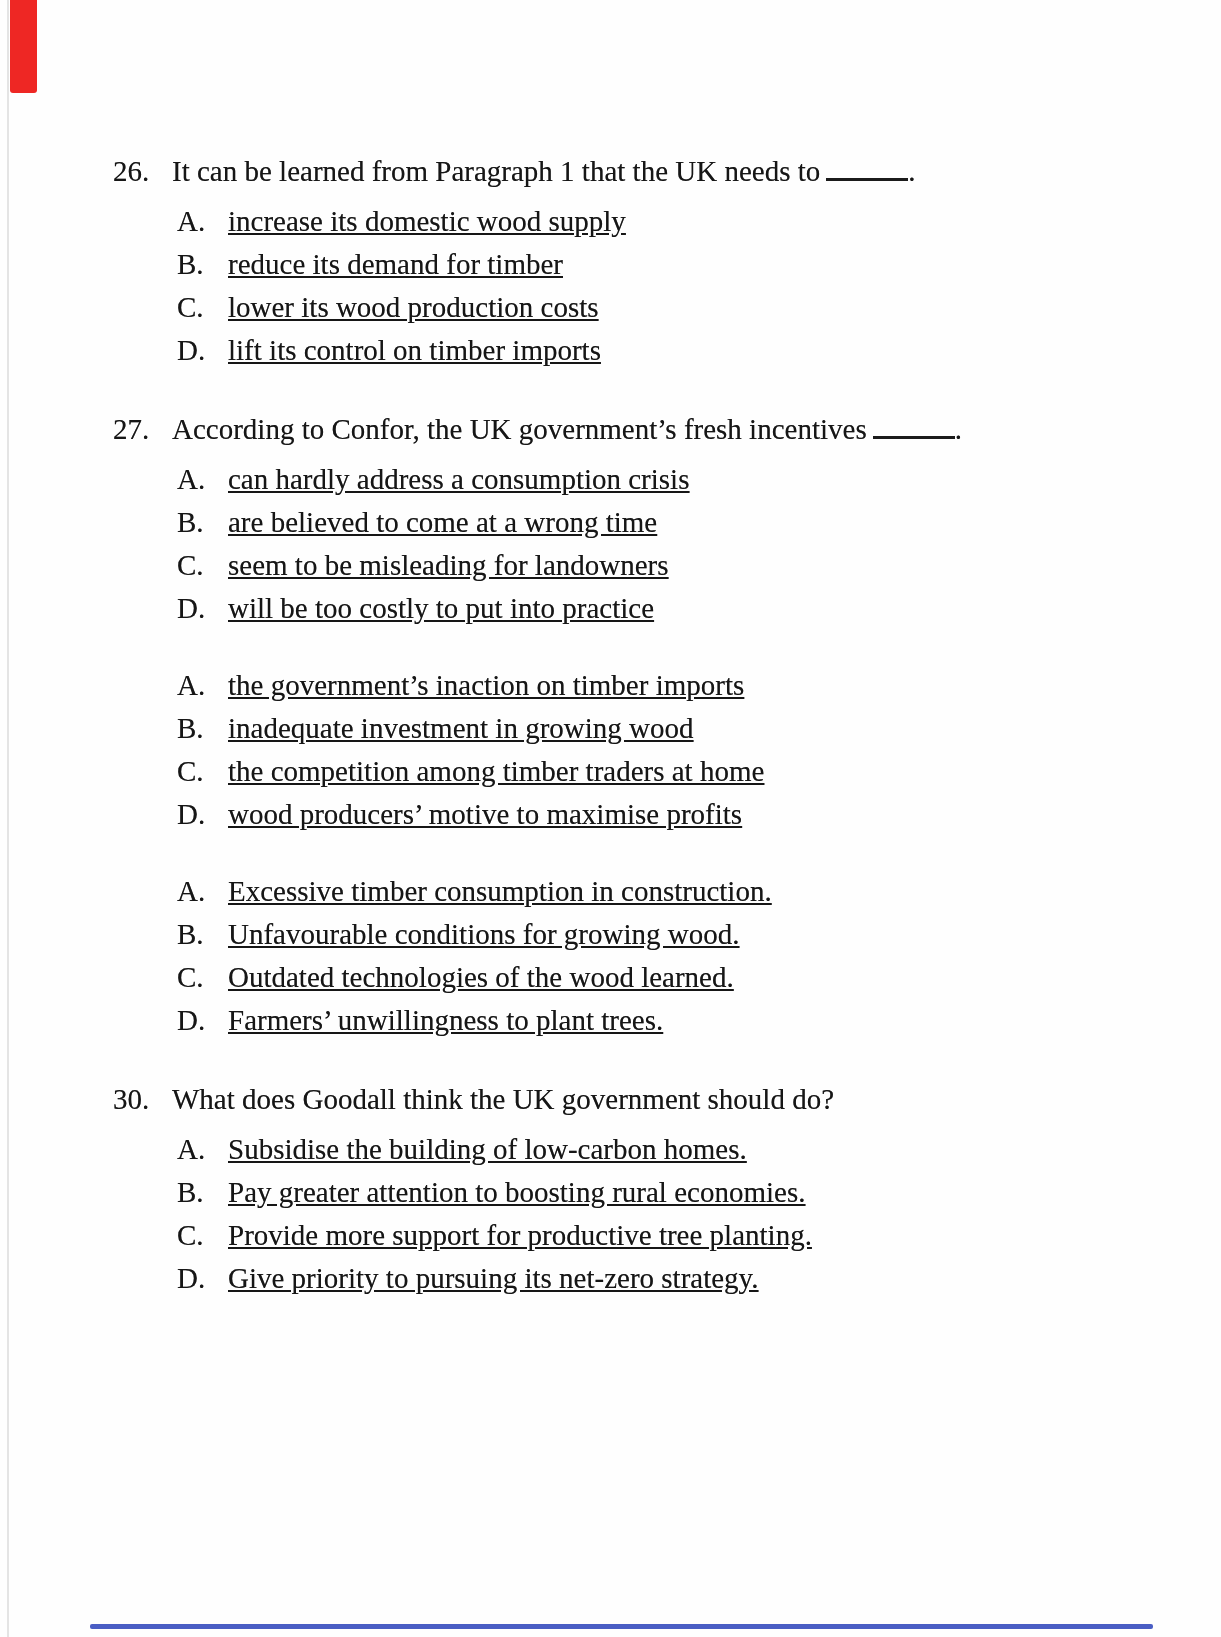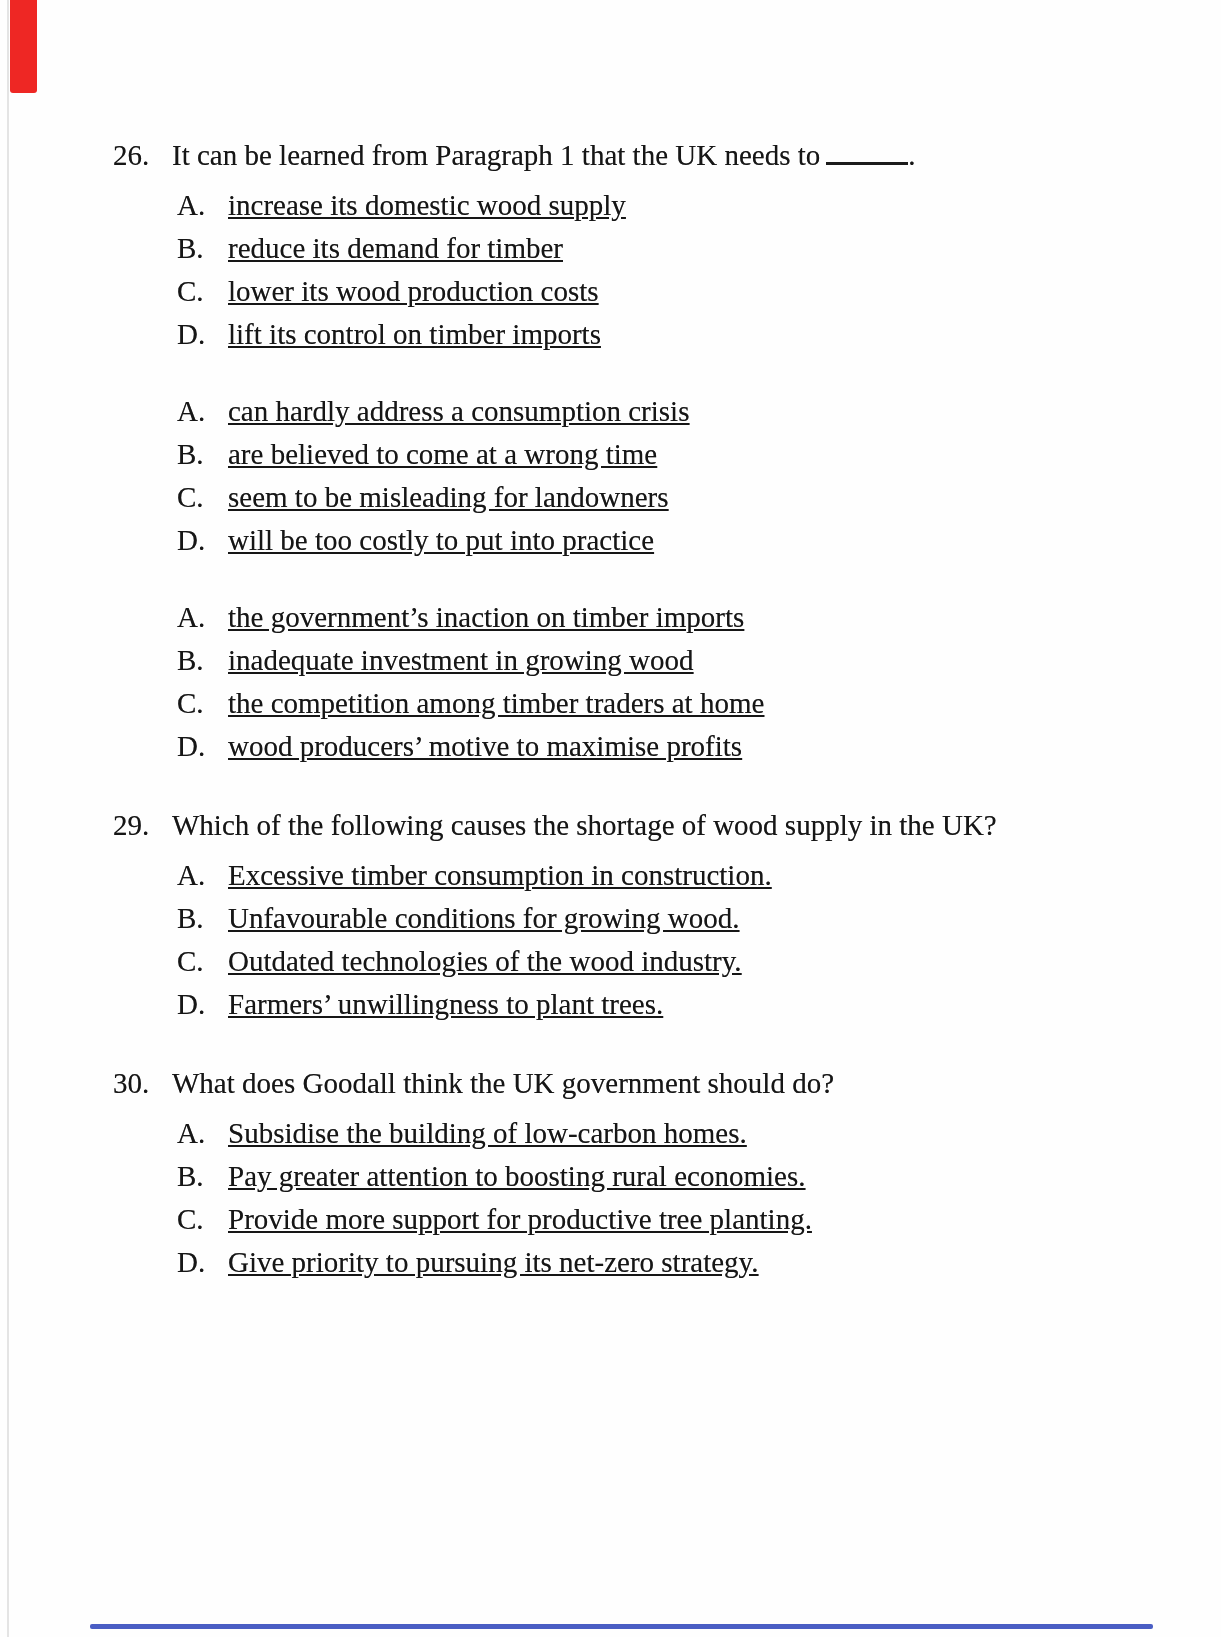--- a/index.html
+++ b/index.html
@@ -50,20 +50,21 @@
     font-size: 29px;
     text-shadow: 0 0 0.5px rgba(20, 20, 20, 0.55);
   }
   .question-block {
     margin-bottom: 34px;
   }
   .q-line {
     display: flex;
     line-height: 46px;
     margin-bottom: 6px;
+    margin-top: 16px;
   }
   .q-num {
     width: 59px;
     flex: 0 0 59px;
   }
   .q-stem {
     flex: 1;
     white-space: nowrap;
   }
   .blank {
@@ -119,20 +120,24 @@
         <span class="opt-text">lower its wood production costs</span>
       </div>
       <div class="option-row">
         <span class="opt-letter">D.</span>
         <span class="opt-text">lift its control on timber imports</span>
       </div>
     </div>
   </div>
 
   <div class="question-block">
+    <div class="q-line">
+      <span class="q-num">27.</span>
+      <span class="q-stem"><span>According to Confor, the UK government’s fresh incentives</span><span class="blank"></span><span>.</span></span>
+    </div>
     <div class="options">
       <div class="option-row">
         <span class="opt-letter">A.</span>
         <span class="opt-text">can hardly address a consumption crisis</span>
       </div>
       <div class="option-row">
         <span class="opt-letter">B.</span>
         <span class="opt-text">are believed to come at a wrong time</span>
       </div>
       <div class="option-row">
@@ -161,36 +166,32 @@
         <span class="opt-text">the competition among timber traders at home</span>
       </div>
       <div class="option-row">
         <span class="opt-letter">D.</span>
         <span class="opt-text">wood producers’ motive to maximise profits</span>
       </div>
     </div>
   </div>
 
   <div class="question-block">
-    <div class="q-line">
-      <span class="q-num">29.</span>
-      <span class="q-stem"><span>Which of the following causes the shortage of wood supply in the UK?</span></span>
-    </div>
     <div class="options">
       <div class="option-row">
         <span class="opt-letter">A.</span>
         <span class="opt-text">Excessive timber consumption in construction.</span>
       </div>
       <div class="option-row">
         <span class="opt-letter">B.</span>
         <span class="opt-text">Unfavourable conditions for growing wood.</span>
       </div>
       <div class="option-row">
         <span class="opt-letter">C.</span>
-        <span class="opt-text">Outdated technologies of the wood industry.</span>
+        <span class="opt-text">Outdated technologies of the wood learned.</span>
       </div>
       <div class="option-row">
         <span class="opt-letter">D.</span>
         <span class="opt-text">Farmers’ unwillingness to plant trees.</span>
       </div>
     </div>
   </div>
 
   <div class="question-block">
     <div class="q-line">

